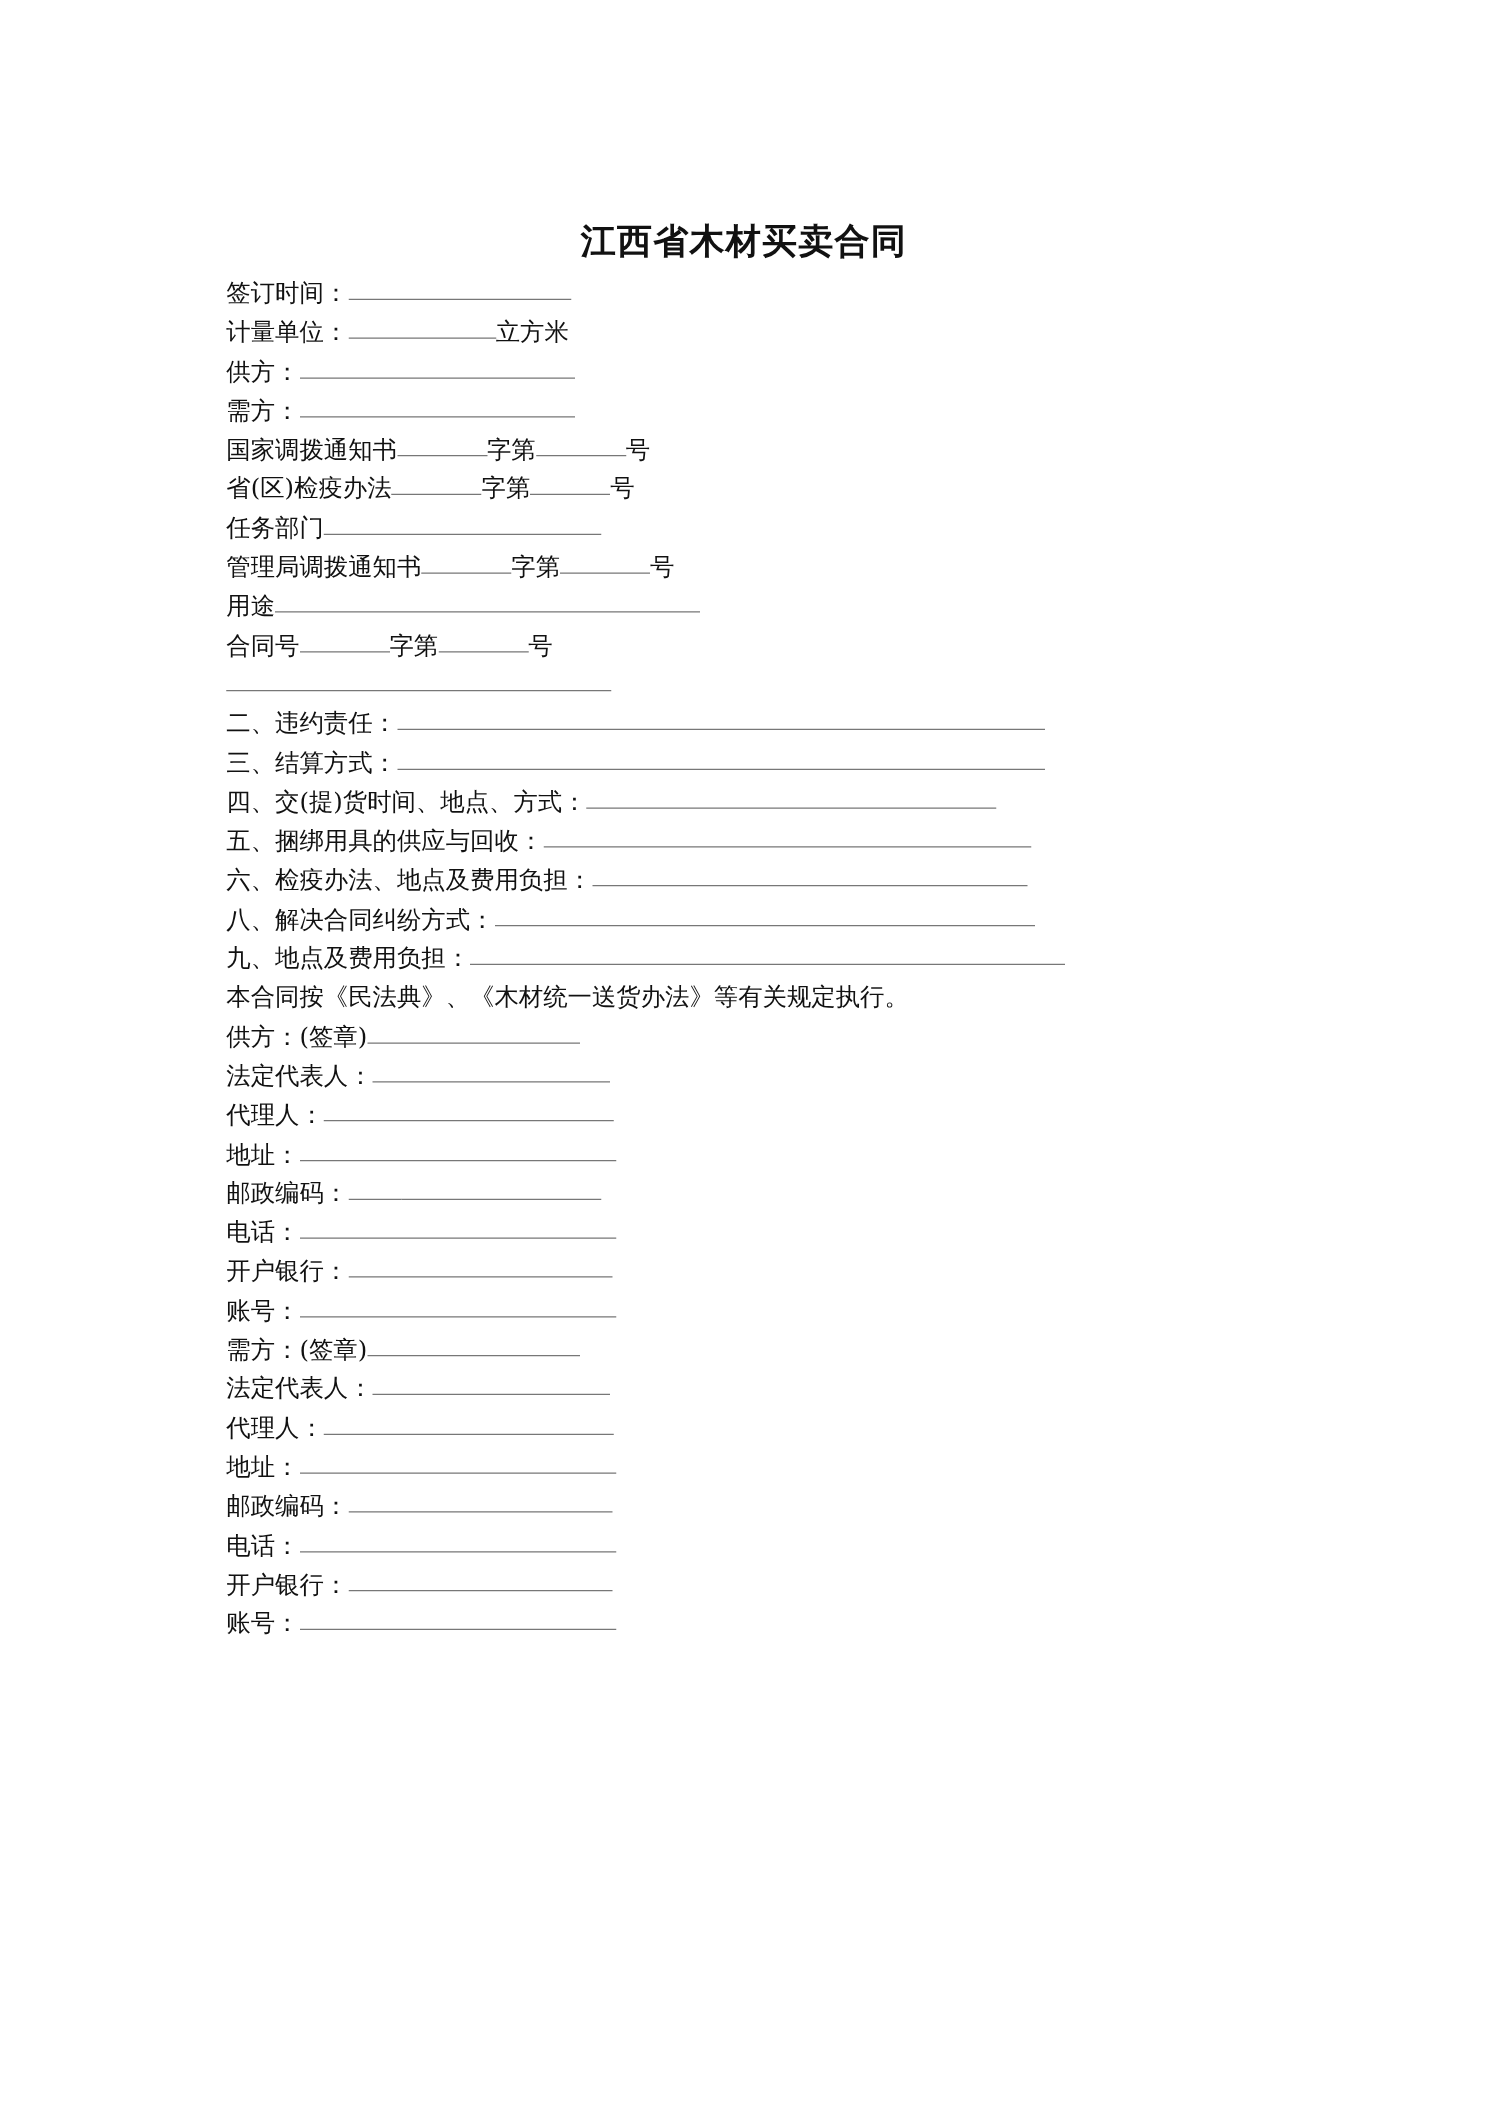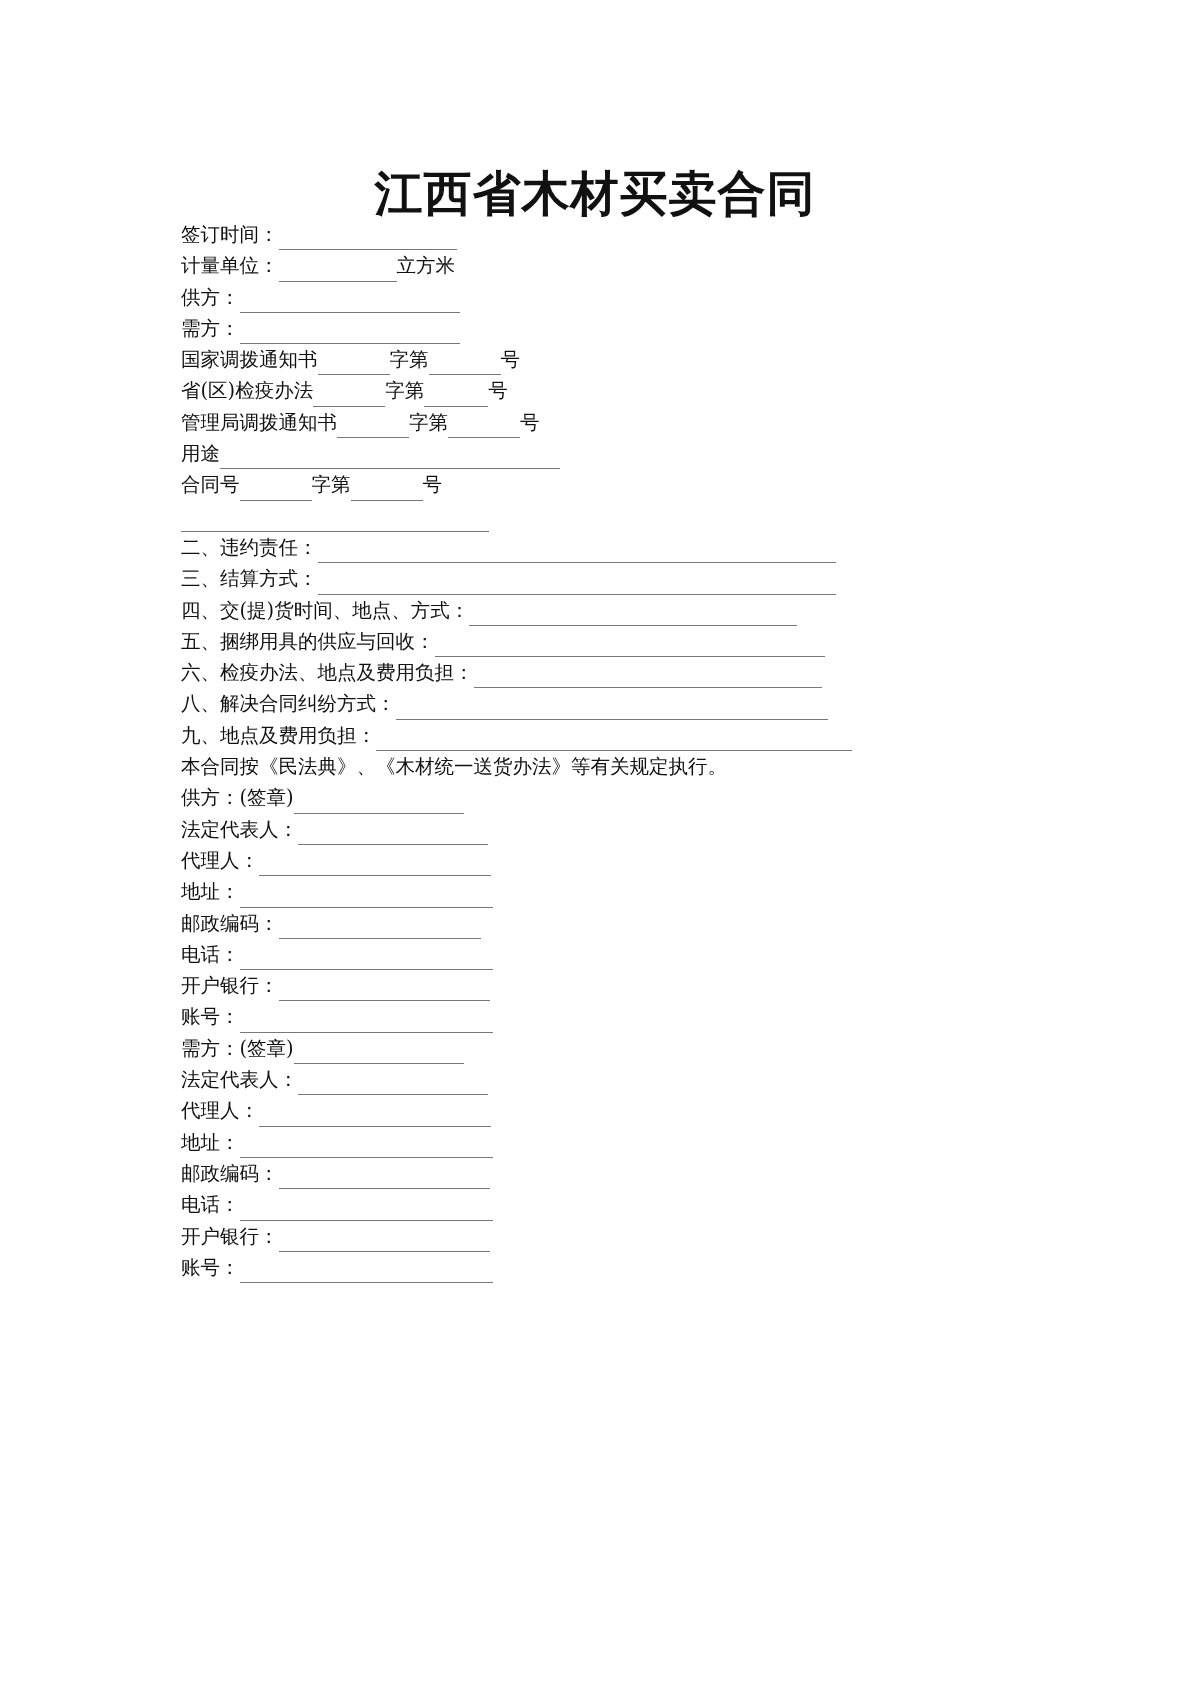--- a/index.html
+++ b/index.html
@@ -1,23 +1,23 @@
 <!DOCTYPE html>
 <html><head>
 <meta charset="utf-8">
 <style>
   html, body { margin:0; padding:0; background:#ffffff; }
   body { width:1190px; height:1683px; position:relative; overflow:hidden;
          font-family:"DejaVu Serif","Liberation Serif",serif; color:#111; }
   .title { position:absolute; left:0; width:1190px; top:170px; text-align:center;
-           font-size:48px; font-weight:bold; letter-spacing:1px; line-height:46px;
+           font-size:28px; font-weight:bold; letter-spacing:1px; line-height:46px;
            font-family:"DejaVu Sans","Liberation Sans",sans-serif; }
   .body { position:absolute; left:181px; top:219px; width:700px; }
   .line { height:31.3px; line-height:31.3px; font-size:19.5px; white-space:nowrap;
-          display:flex; align-items:flex-end; }
+          display:flex; align-items:flex-start; }
   .blank { display:inline-block; border-bottom:1.3px solid #777; height:18px;
            margin-top:2px; vertical-align:bottom; }
 </style>
 </head>
 <body>
 
 <div class="title">江西省木材买卖合同</div>
 <div class="body" id="doc-body">
     <div class="line">
       <span>签订时间：</span>
@@ -42,20 +42,24 @@
       <span>字第</span>
       <span class="blank" style="width: 72px;"></span>
       <span>号</span>
     </div>
     <div class="line">
       <span>省(区)检疫办法</span>
       <span class="blank" style="width: 72px;"></span>
       <span>字第</span>
       <span class="blank" style="width: 64px;"></span>
       <span>号</span>
+    </div>
+    <div class="line">
+      <span>任务部门</span>
+      <span class="blank" style="width: 222px;"></span>
     </div>
     <div class="line">
       <span>管理局调拨通知书</span>
       <span class="blank" style="width: 72px;"></span>
       <span>字第</span>
       <span class="blank" style="width: 72px;"></span>
       <span>号</span>
     </div>
     <div class="line">
       <span>用途</span>

